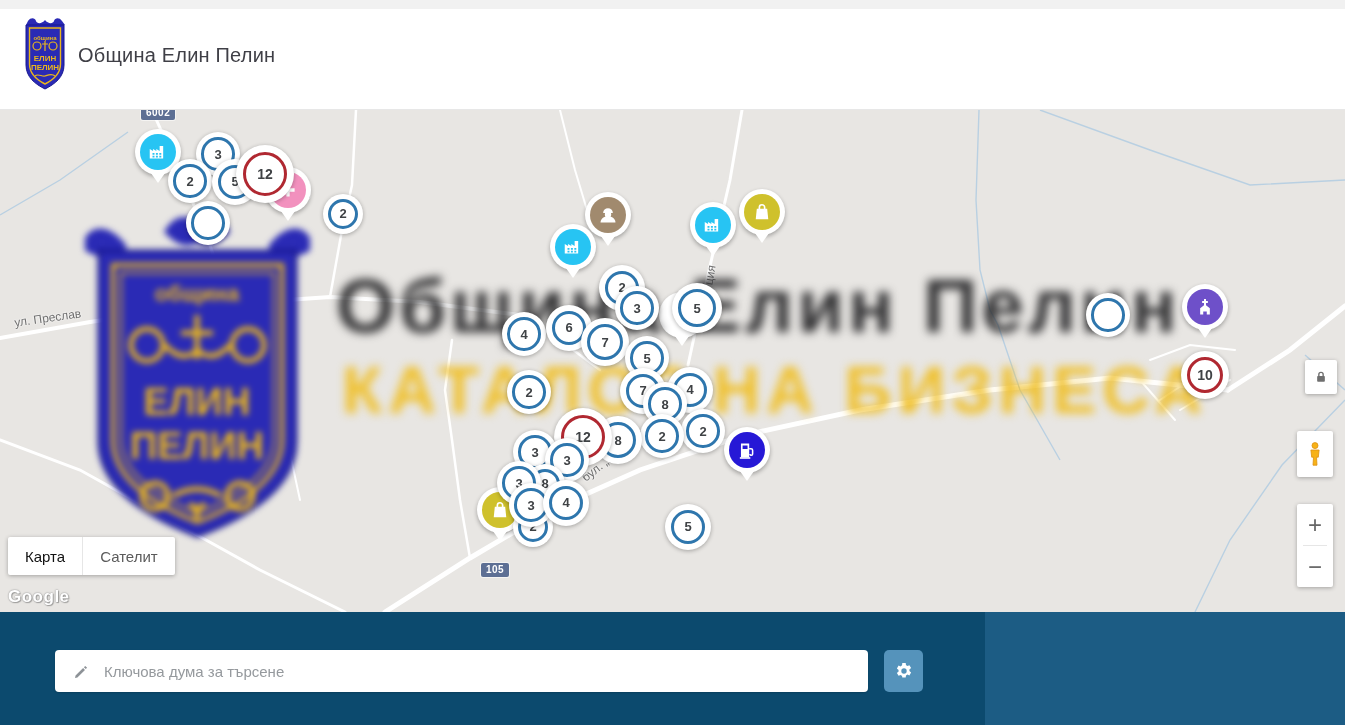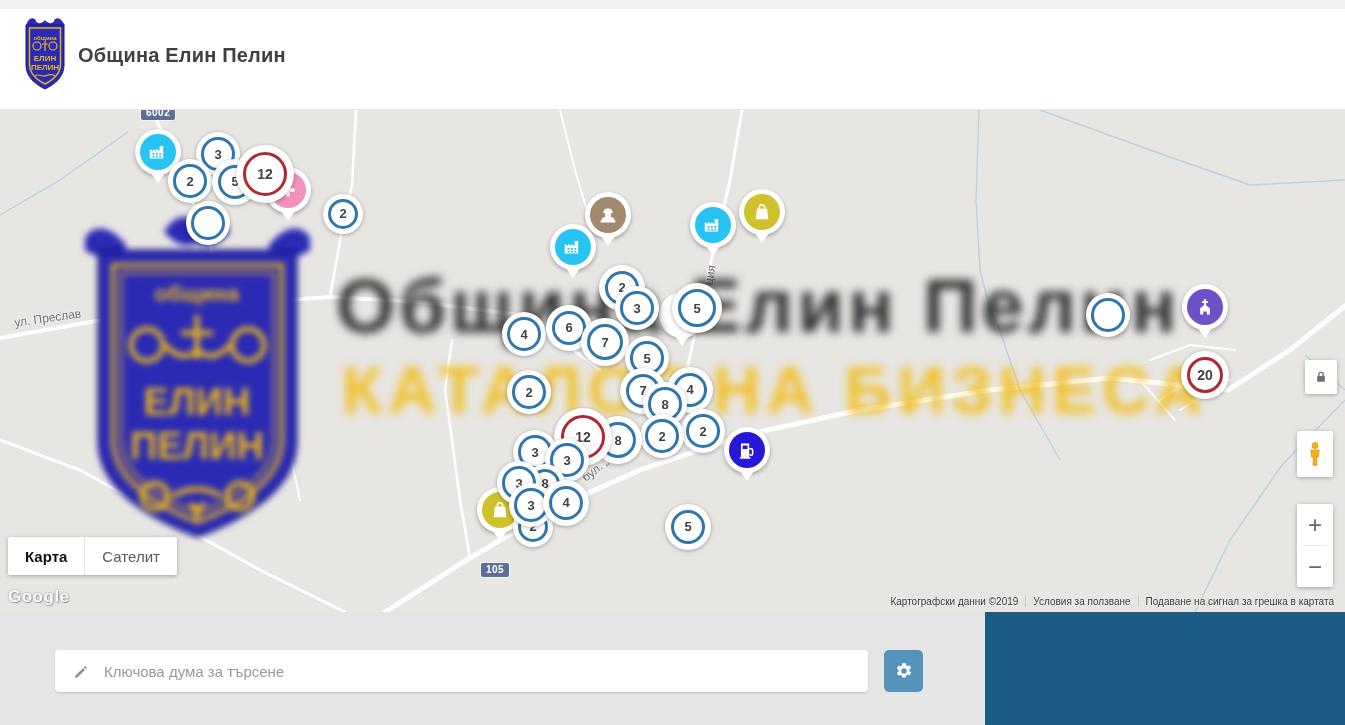--- a/index.html
+++ b/index.html
@@ -5,21 +5,21 @@
   * { margin:0; padding:0; box-sizing:border-box; }
   html,body { width:1345px; height:725px; font-family:"Liberation Sans", sans-serif; background:#fff; overflow:hidden; }
   .page { position:relative; width:1345px; height:725px; }
 
   
   .top-strip { position:absolute; left:0; top:0; width:1345px; height:9px; background:#f1f1f1; }
   .header { position:absolute; left:0; top:9px; width:1345px; height:101px; background:#fff; border-bottom:1px solid #e7e7e7; }
   .brand { position:absolute; left:22px; top:8px; display:flex; align-items:center; }
   .brand-shield { width:46px; height:76px; }
   .brand-text { margin-left:10px; }
-  .brand-title { font-size:20px; font-weight:700; color:#3f3f46; letter-spacing:.2px; }
+  .brand-title { font-size:20px; font-weight:400; color:#3f3f46; letter-spacing:.2px; }
   .brand-subtitle { font-size:17px; font-weight:700; color:#e5af15; margin-top:3px; letter-spacing:.3px; }
   .nav { position:absolute; right:25px; top:0; height:101px; display:flex; align-items:center; gap:31px; }
   .nav-item { font-size:14.5px; font-weight:700; color:#27272e; letter-spacing:.2px; cursor:pointer; transform:scaleX(.96); }
 
   
   .map { position:absolute; left:0; top:110px; width:1345px; height:502px; background:#e8e6e3; overflow:hidden; }
   .map-roads { position:absolute; left:0; top:0; z-index:1; }
   .street-label { position:absolute; z-index:2; font-size:12px; color:#6f6f6f; white-space:nowrap; text-shadow:0 0 2px #fff,0 0 2px #fff; }
   .road-badge { position:absolute; z-index:2; background:#5d6f94; color:#fff; font-size:10px; font-weight:700; padding:1px 5px 2px; border-radius:2px; box-shadow:0 0 0 1px rgba(255,255,255,.55); letter-spacing:.5px; }
 
@@ -43,39 +43,39 @@
 
   
   .pin { position:absolute; width:46px; height:46px; background:#fff; border-radius:50%; box-shadow:0 2px 4px rgba(0,0,0,.3); display:flex; align-items:center; justify-content:center; cursor:pointer; }
   .pin::after { content:""; position:absolute; left:50%; top:42px; transform:translateX(-50%); width:17px; height:12px; background:#fff; clip-path:polygon(0 0,100% 0,50% 100%); }
   .pin-inner { width:36px; height:36px; border-radius:50%; display:flex; align-items:center; justify-content:center; position:relative; z-index:1; }
   .pin-inner svg { width:22px; height:22px; }
 
   
   .maptype { position:absolute; left:8px; top:427px; height:38px; display:flex; background:#fff; border-radius:2px; box-shadow:0 1px 4px rgba(0,0,0,.3); overflow:hidden; }
   .maptype-btn { padding:0 17px; display:flex; align-items:center; font-size:15px; cursor:pointer; }
-  .maptype-btn.active { font-weight:700; color:#111; }
+  .maptype-btn.active { font-weight:400; color:#111; }
   .maptype-btn.inactive { color:#5b5b5b; border-left:1px solid #e6e6e6; }
 
   .google-logo { position:absolute; left:8px; top:477px; font-size:17px; font-weight:700; letter-spacing:.5px; color:#fff; text-shadow:0 0 1px #9a9a9a,0 0 2px #9a9a9a,1px 1px 1px rgba(0,0,0,.3); cursor:pointer; }
 
   .attribution { position:absolute; right:4px; top:486px; display:flex; align-items:center; font-size:10px; color:#3a3a3a; text-shadow:0 0 2px #fff; }
   .attribution span { padding:0 7px; }
   .attribution .attr-link { cursor:pointer; border-left:1px solid #c9c9c9; }
 
   .lock-btn { position:absolute; right:8px; top:250px; width:32px; height:34px; background:#fff; border-radius:2px; box-shadow:0 1px 4px rgba(0,0,0,.3); display:flex; align-items:center; justify-content:center; cursor:pointer; }
   .lock-btn svg { width:16px; height:16px; }
   .pegman-btn { position:absolute; right:12px; top:321px; width:36px; height:46px; background:#fff; border-radius:2px; box-shadow:0 1px 4px rgba(0,0,0,.3); display:flex; align-items:center; justify-content:center; cursor:pointer; }
   .pegman-btn svg { width:20px; height:30px; }
   .zoom-ctrl { position:absolute; right:12px; top:394px; width:36px; background:#fff; border-radius:2px; box-shadow:0 1px 4px rgba(0,0,0,.3); display:flex; flex-direction:column; }
   .zoom-btn { height:41px; display:flex; align-items:center; justify-content:center; font-size:24px; color:#666; cursor:pointer; font-weight:400; }
   .zoom-divider { height:1px; background:#e6e6e6; margin:0 6px; }
 
   
-  .search-panel { position:absolute; left:0; top:612px; width:1345px; height:113px; background:#e5e5e5; }
+  .search-panel { position:absolute; left:0; top:612px; width:1345px; height:113px; background:#0c4a6e; }
   .search-panel-right { position:absolute; left:985px; top:0; width:360px; height:113px; background:#1c5c84; }
   .search-bar { position:absolute; left:55px; top:38px; width:813px; height:42px; background:#fff; border-radius:4px; display:flex; box-shadow:0 1px 2px rgba(0,0,0,.15); }
   .sb-section { display:flex; align-items:center; position:relative; }
   .sb-keyword { width:303px; padding-left:18px; }
   .sb-keyword svg { width:17px; height:17px; flex:0 0 auto; }
   .sb-keyword input { border:none; outline:none; background:transparent; font-family:"Liberation Sans",sans-serif; font-size:15px; color:#333; margin-left:14px; width:250px; }
   .sb-keyword input::placeholder { color:#95999d; }
   .sb-select { width:255px; border-left:1px solid #dcdcdc; padding:0 16px; font-size:15px; color:#8b9095; cursor:pointer; justify-content:space-between; }
   .sb-arrow { width:0; height:0; border-left:5px solid transparent; border-right:5px solid transparent; border-top:6px solid #8b8b8b; }
   .gear-btn { position:absolute; left:884px; top:38px; width:39px; height:42px; background:#5593bb; border-radius:5px; display:flex; align-items:center; justify-content:center; cursor:pointer; }
@@ -402,36 +402,31 @@
             <span class="cluster-label">4</span>
           </div>
         </div>
         <div class="cluster ring-blue" style="height: 46px; width: 46px; left: 665px; top: 394px;">
           <div class="cluster-ring">
             <span class="cluster-label">5</span>
           </div>
         </div>
         <div class="cluster ring-red" style="height: 48px; width: 48px; left: 1181px; top: 241px;">
           <div class="cluster-ring">
-            <span class="cluster-label">20</span>
+            <span class="cluster-label">10</span>
           </div>
         </div>
       </div>
 
     <div class="map-ui">
       <div class="maptype">
         <div class="maptype-btn active">Карта</div>
         <div class="maptype-btn inactive">Сателит</div>
       </div>
       <div class="google-logo">Google</div>
-      <div class="attribution">
-        <span>Картографски данни ©2019</span>
-        <span class="attr-link">Условия за ползване</span>
-        <span class="attr-link">Подаване на сигнал за грешка в картата</span>
-      </div>
       <div class="lock-btn">
         <svg viewBox="0 0 20 20">
             <rect x="5.2" y="8.6" width="9.6" height="7.4" rx="1" fill="#6f6f6f"></rect>
             <path d="M7.3 8.6V6.9a2.7 2.7 0 015.4 0v1.7" fill="none" stroke="#6f6f6f" stroke-width="1.7"></path>
           </svg>
       </div>
       <div class="pegman-btn">
         <svg viewBox="0 0 20 26">
             <circle cx="10" cy="4.6" r="3" fill="#f7b217" stroke="#dd9012" stroke-width=".8"></circle>
             <path d="M5.9 9h8.2l-.8 7.2h-1.8l.5 8h-4l.5-8H6.7z" fill="#f7b217" stroke="#dd9012" stroke-width=".8"></path>

